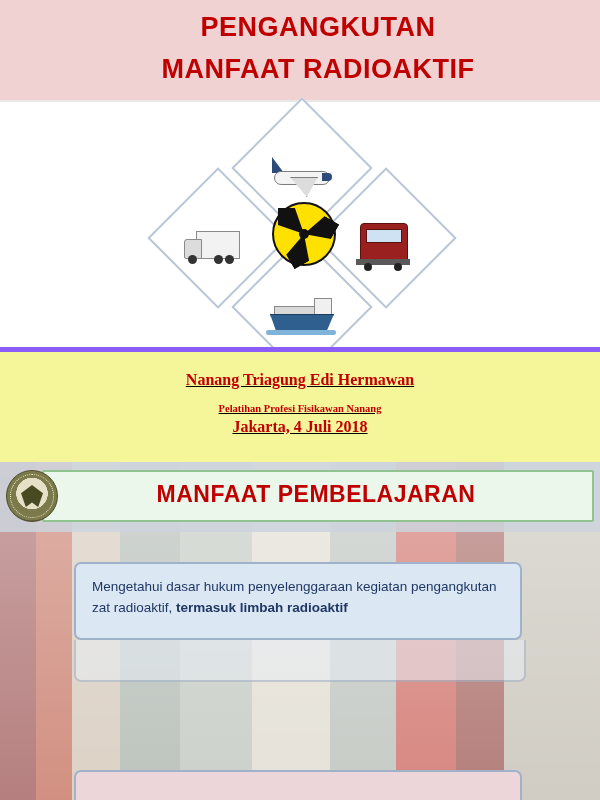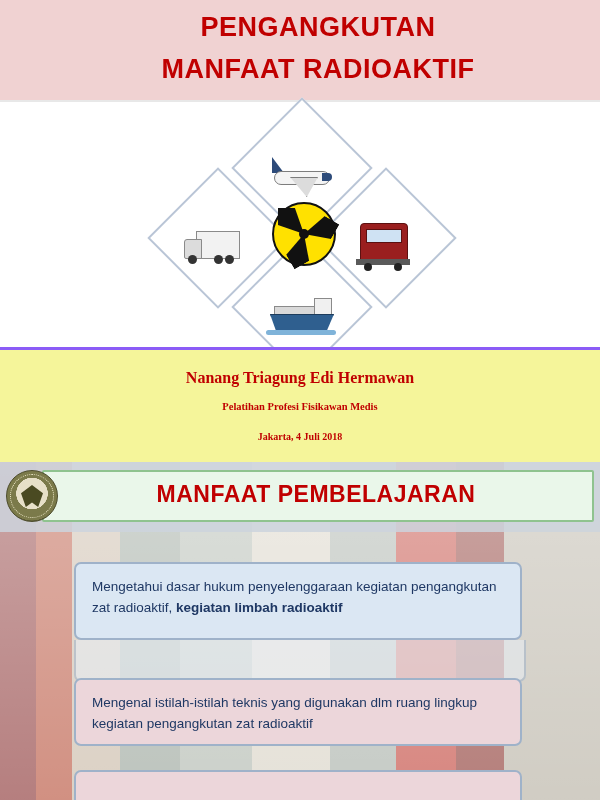--- a/index.html
+++ b/index.html
@@ -104,22 +104,23 @@
     border-radius: 50%;
     background: #111;
   }
 
   .s1-authorband {
     position: absolute;
     left: 0; top: 347px;
     width: 600px;
     height: 115px;
     background: #f5f59a;
-    border-top: 3px solid #8b5cf6;
+    border-top: 5px solid #8b5cf6;
     text-align: center;
+    text-decoration: underline;
   }
   .s1-author {
     margin-top: 19px;
     color: #c00000;
     font-family: "Liberation Serif", serif;
     font-weight: bold;
     font-size: 16px;
   }
   .s1-dept {
     margin-top: 3px;
@@ -129,25 +130,25 @@
     font-size: 12px;
   }
   .s1-event {
     margin-top: 14px;
     color: #c00000;
     font-family: "Liberation Serif", serif;
     font-weight: bold;
     font-size: 10.5px;
   }
   .s1-place {
-    margin-top: 19px;
+    margin-top: 4px;
     color: #c00000;
     font-family: "Liberation Serif", serif;
     font-weight: bold;
-    font-size: 10px;
+    font-size: 16px;
   }
 
   
   .slide2 {
     position: absolute;
     left: 0; top: 462px;
     width: 600px;
     height: 338px;
     overflow: hidden;
     background: #c4b5fd;
@@ -413,43 +414,40 @@
     <div class="radlogo">
       <div class="blade b1"></div>
       <div class="blade b2"></div>
       <div class="blade b3"></div>
       <div class="dot"></div>
     </div>
   </div>
 
   <div class="s1-authorband">
     <div class="s1-author">Nanang Triagung Edi Hermawan</div>
-    <div class="s1-event">Pelatihan Profesi Fisikawan Medis</div>
+    <div class="s1-event">Pelatihan Profesi Fisikawan Nanang</div>
     <div class="s1-place">Jakarta,  4 Juli 2018</div>
   </div>
 </div>
 
 <div class="slide2">
   <div class="s2-bg"></div>
   <div class="s2-bg-band"></div>
 
   <div class="s2-emblem">
     <div class="ring"></div>
     <div class="garuda"></div>
   </div>
 
   <div class="s2-header"></div>
   <div class="s2-header-title">MANFAAT PEMBELAJARAN</div>
 
   <div class="card-shadow-blue"></div>
 
   <div class="card card-blue">
-    <span>Mengetahui dasar hukum penyelenggaraan kegiatan pengangkutan zat radioaktif, </span><span class="hl">kegiatan limbah radioaktif</span>
-  </div>
-
-  <div class="card card-pink">
-    <span>Mengenal istilah-istilah teknis yang digunakan dlm ruang lingkup kegiatan pengangkutan zat radioaktif</span>
-  </div>
+    <span>Mengetahui dasar hukum penyelenggaraan kegiatan pengangkutan zat radioaktif, </span><span class="hl">termasuk limbah radioaktif</span>
+  </div>
+
 
   <div class="card card-pink2">
     <span></span>
   </div>
 </div>
 
 </body></html>

